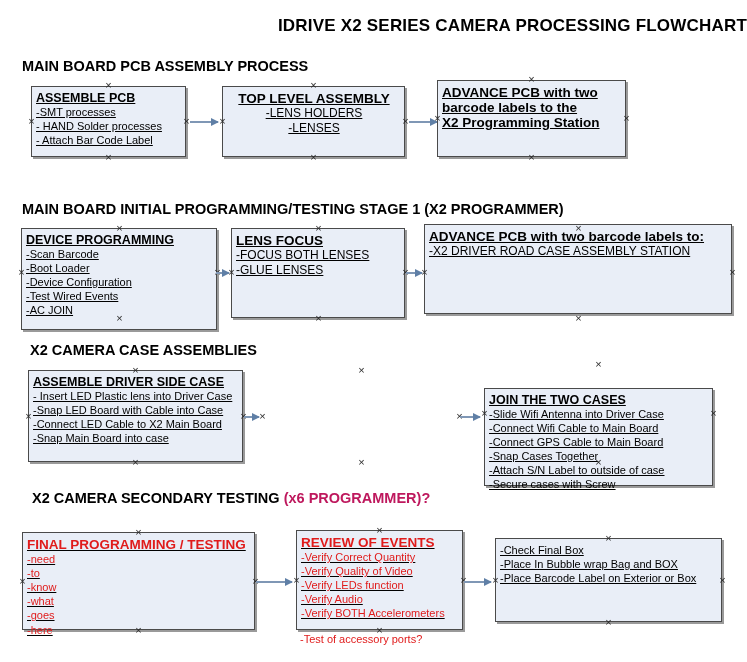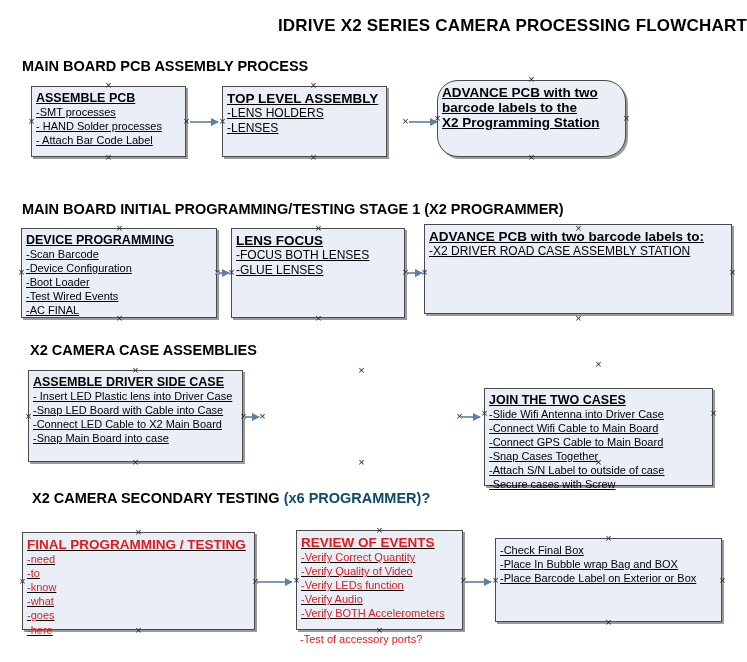--- a/index.html
+++ b/index.html
@@ -33,21 +33,21 @@
     color: #000;
   }
   .section-head {
     position: absolute;
     font-size: 14.5px;
     font-weight: bold;
     color: #000;
     white-space: nowrap;
   }
   .section-head .accent {
-    color: #0c4a6e;
+    color: #be185d;
   }
   .node {
     position: absolute;
     box-sizing: border-box;
     background: #e9eef7;
     border: 1px solid #4a4a4a;
     box-shadow: 2px 2px 0 0 #9a9a9a;
     overflow: visible;
   }
   .node .hdr {
@@ -123,53 +123,53 @@
     <div class="ln">- HAND Solder processes</div>
     <div class="ln">- Attach Bar Code Label</div>
   </div>
   <div class="xmark" style="left:104px; top:81px;"></div>
   <div class="xmark" style="left:104px; top:153px;"></div>
   <div class="xmark" style="left:27px; top:117px;"></div>
   <div class="xmark" style="left:182px; top:117px;"></div>
 
   <div class="conn" style="left:190px; top:121px; width:28px;"></div>
 
-  <div class="node pad" style="left:222px; top:86px; width:165px; height:71px;">
+  <div class="node pad" style="left:222px; top:86px; width:183px; height:71px;text-align:center;">
     <div class="hdr big">TOP LEVEL ASSEMBLY</div>
     <div class="ln big">-LENS HOLDERS</div>
     <div class="ln big">-LENSES</div>
   </div>
   <div class="xmark" style="left:309px; top:81px;"></div>
   <div class="xmark" style="left:309px; top:153px;"></div>
   <div class="xmark" style="left:218px; top:117px;"></div>
   <div class="xmark" style="left:401px; top:117px;"></div>
 
   <div class="conn" style="left:409px; top:121px; width:28px;"></div>
 
-  <div class="node pad" style="left:437px; top:80px; width:189px; height:77px;border-radius:21px;">
+  <div class="node pad" style="left:437px; top:80px; width:189px; height:77px;">
     <div class="hdr big">ADVANCE PCB with two</div>
     <div class="hdr big">barcode labels to the</div>
     <div class="hdr big"> X2 Programming Station</div>
   </div>
   <div class="xmark" style="left:527px; top:75px;"></div>
   <div class="xmark" style="left:527px; top:153px;"></div>
   <div class="xmark" style="left:433px; top:114px;"></div>
   <div class="xmark" style="left:622px; top:114px;"></div>
 
   <div class="section-head" style="left:22px; top:201px;">
     <span>MAIN BOARD INITIAL PROGRAMMING/TESTING STAGE 1 (X2 PROGRAMMER)</span>
   </div>
 
-  <div class="node pad" style="left:21px; top:228px; width:196px; height:90px;">
+  <div class="node pad" style="left:21px; top:228px; width:196px; height:102px;">
     <div class="hdr">DEVICE PROGRAMMING</div>
     <div class="ln">-Scan Barcode</div>
+    <div class="ln">-Boot Loader</div>
     <div class="ln">-Device Configuration</div>
-    <div class="ln">-Boot Loader</div>
     <div class="ln">-Test Wired Events</div>
-    <div class="ln">-AC FINAL</div>
+    <div class="ln">-AC JOIN</div>
   </div>
   <div class="xmark" style="left:115px; top:224px;"></div>
   <div class="xmark" style="left:115px; top:314px;"></div>
   <div class="xmark" style="left:17px; top:268px;"></div>
   <div class="xmark" style="left:213px; top:268px;"></div>
 
   <div class="conn" style="left:216px; top:272px; width:13px;"></div>
 
   <div class="node pad" style="left:231px; top:228px; width:174px; height:90px;">
     <div class="hdr big">LENS FOCUS</div>

